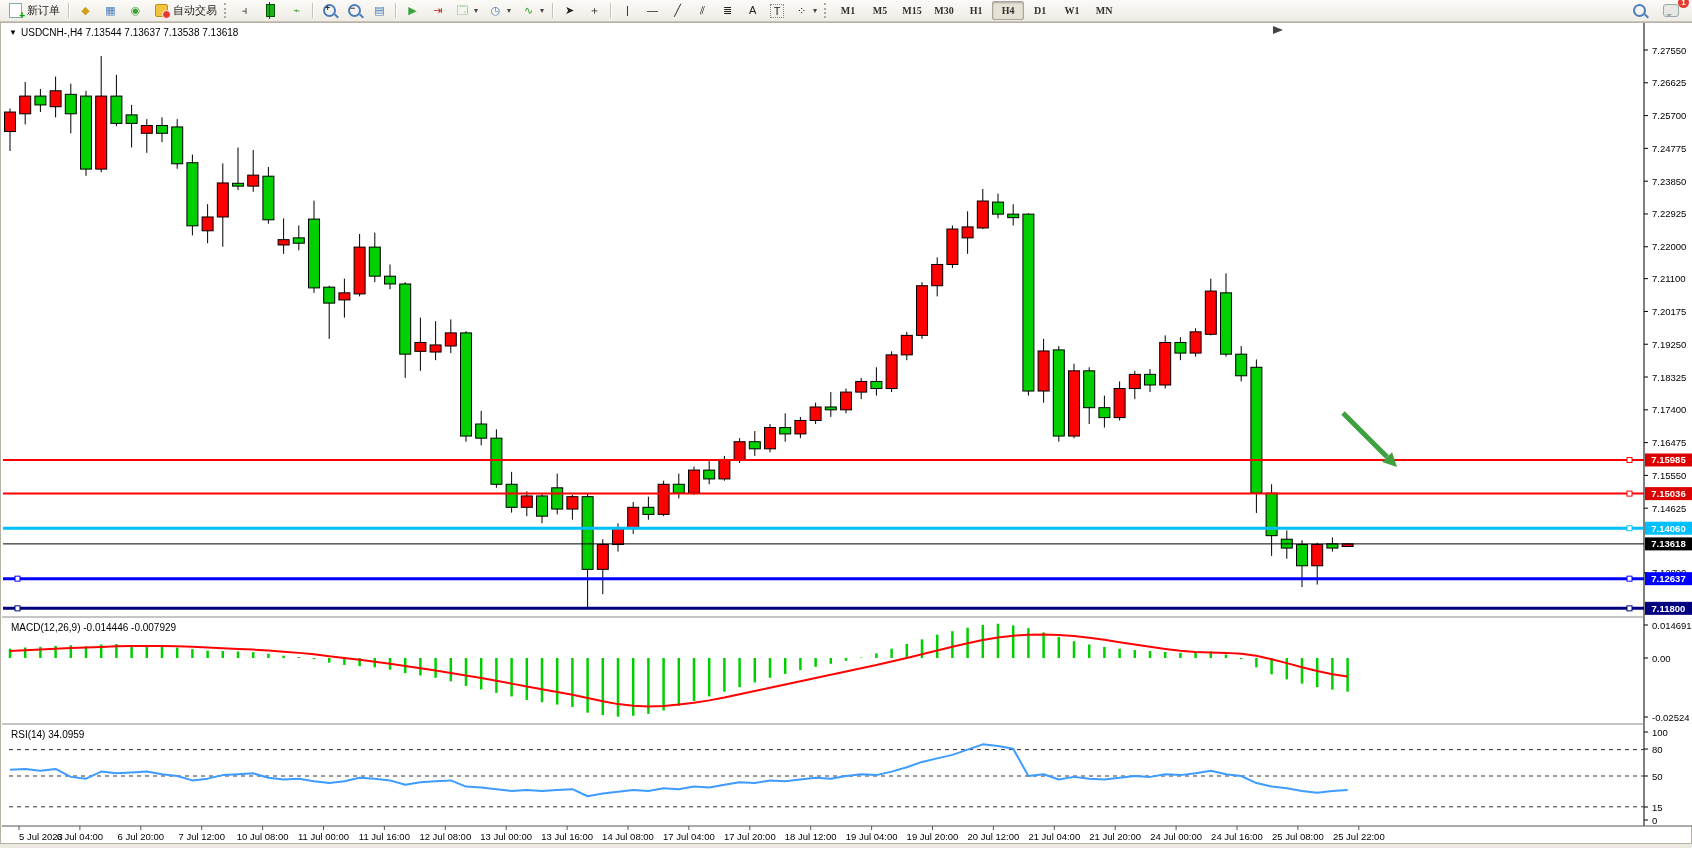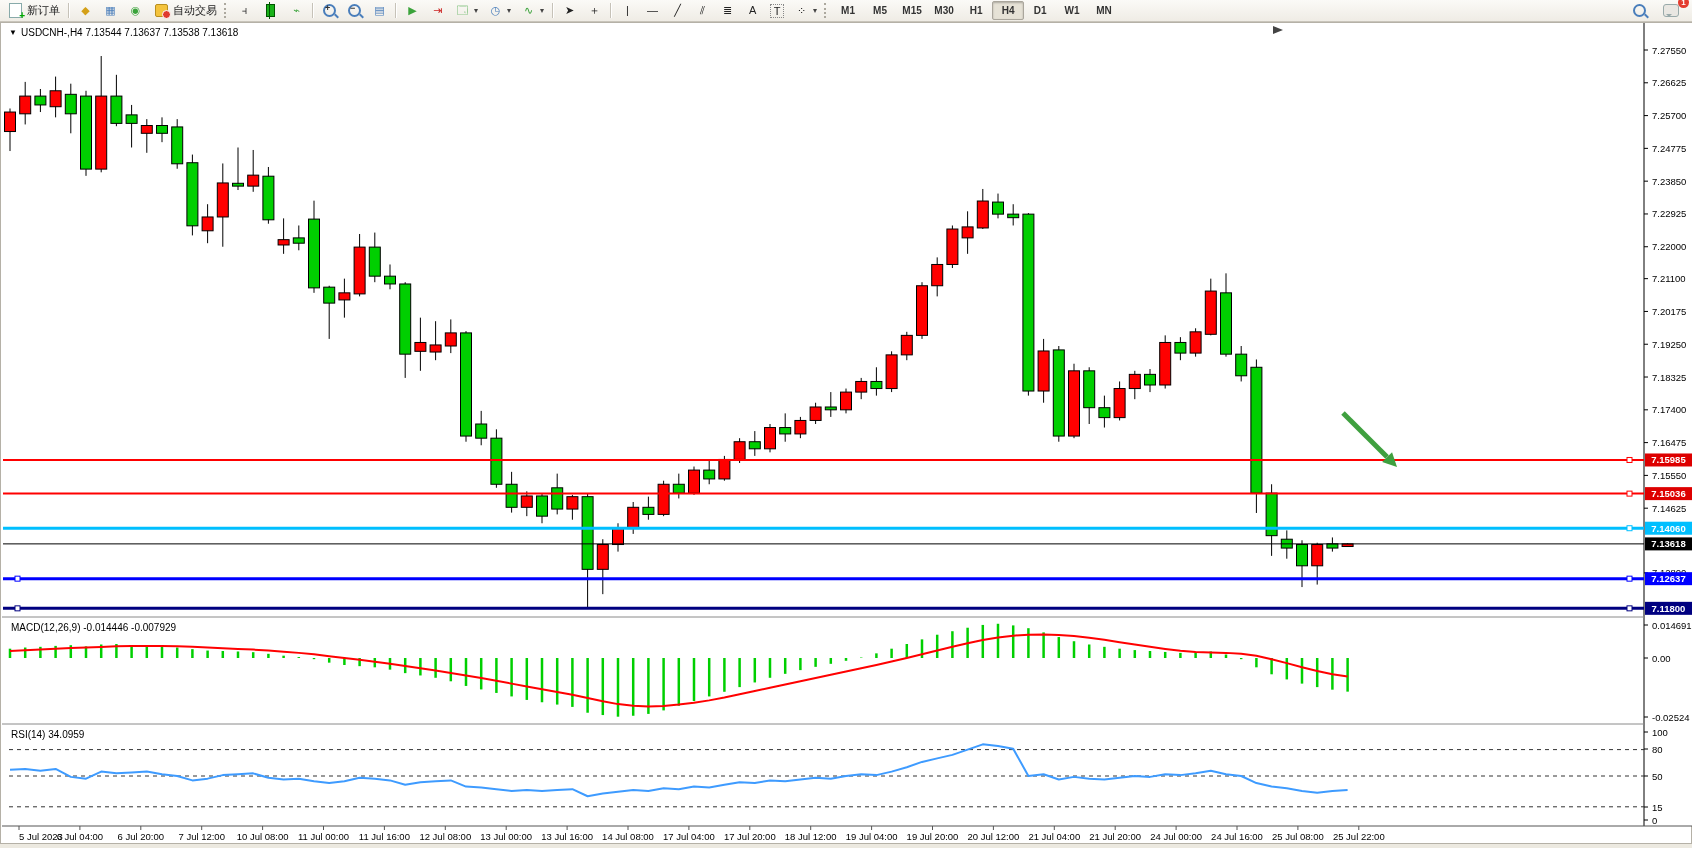--- a/index.html
+++ b/index.html
@@ -22,21 +22,21 @@
   .ic-auto .dot{position:absolute;right:-4px;bottom:-3px;width:7px;height:7px;border-radius:50%;
     background:#E03A2F;border:1px solid #fff;}
   .ic-candle{width:7px;height:11px;margin:1px 4px;background:#19b219;border:1px solid #050;}
   .ic-candle:before{content:"";position:absolute;left:2px;top:-3px;width:1px;height:17px;background:#050;}
   .mag{width:9px;height:9px;border:2px solid #4A7EBB;border-radius:50%;position:relative;margin:1px;}
   .mag:after{content:"";position:absolute;width:5px;height:2px;background:#4A7EBB;
     transform:rotate(45deg);right:-5px;bottom:-2px;}
   .mag .pm{position:absolute;top:-3px;left:0px;font-size:9px;color:#333;font-weight:bold;}
   .caret{font-size:8px;color:#444;margin-left:1px;}
   .tfbtn{height:17px;min-width:24px;text-align:center;line-height:17px;padding:0 3px;
-    font-size:10px;font-weight:bold;color:#333;border:1px solid transparent;border-radius:2px;}
+    font-size:10px;font-weight:bold;color:#333;border:1px solid transparent;border-radius:2px;font-family:Liberation Serif, serif;}
   .tfbtn.active{background:#E6E2D6;border:1px solid #AaA69c;box-shadow:inset 0 1px 2px rgba(0,0,0,.25);}
   #tb-right{margin-left:auto;display:flex;align-items:center;gap:6px;padding-right:6px;}
   .bubble{width:14px;height:11px;background:#E9E7E2;border:1px solid #9aa;border-radius:3px;position:relative;}
   .bubble:after{content:"";position:absolute;left:2px;bottom:-4px;border:3px solid transparent;border-top-color:#9aa;}
   .badge{position:absolute;top:-5px;right:-6px;background:#E33B2E;color:#fff;border-radius:50%;
     width:11px;height:11px;font-size:8px;line-height:11px;text-align:center;font-weight:bold;}
   
   #chartwrap{position:absolute;top:22px;left:0;width:1692px;height:822px;background:#fff;
     border:1px solid #B5B1A7;box-sizing:border-box;}
   svg{position:absolute;top:0;left:0;}

